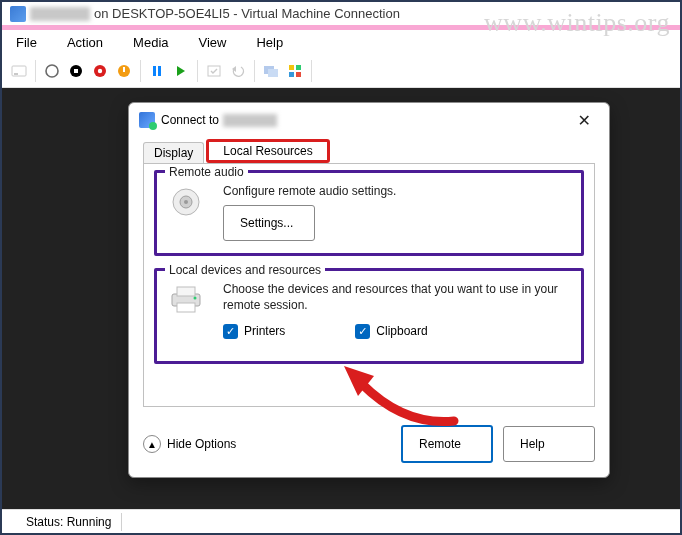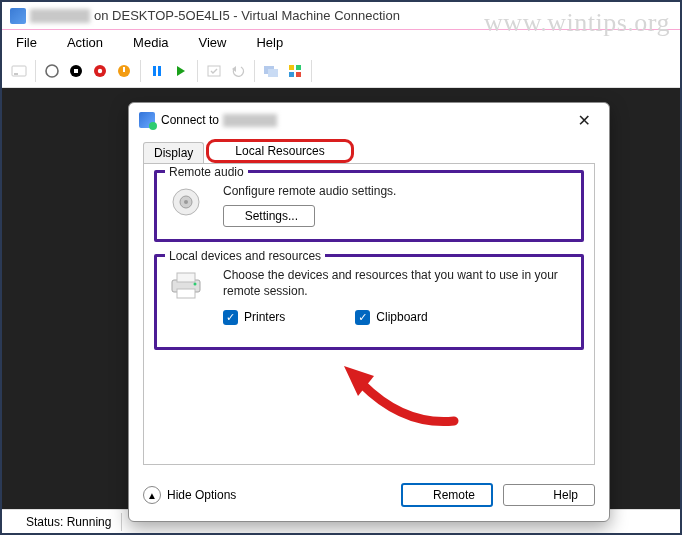--- a/index.html
+++ b/index.html
@@ -1,44 +1,44 @@
 <!DOCTYPE html>
 <html><head>
 <meta charset="utf-8">
 <style>
 *{margin:0;padding:0;box-sizing:border-box;font-family:'Segoe UI',Tahoma,sans-serif;font-size:12px;color:#000}
 body{width:682px;height:535px;border:2px solid #2b3a56;background:#fff;position:relative;overflow:hidden}
-.titlebar{height:28px;background:#fff;display:flex;align-items:center;padding:0 8px;border-bottom:1px solid #f9a8d4}
+.titlebar{height:28px;background:#fff;display:flex;align-items:center;padding:0 8px;border-bottom:5px solid #f9a8d4}
 .titlebar .icon-sm{width:16px;height:16px;margin-right:4px;background:linear-gradient(135deg,#3a7bd5,#5c9ded);border-radius:2px;filter:blur(.3px)}
 .titlebar .title-obsc{width:60px;height:14px;background:#c8c8c8;filter:blur(2px);margin-right:4px}
 .titlebar .title-text{color:#3a3a3a;font-size:13px}
 .menubar{height:24px;display:flex;align-items:center;padding:0 6px;gap:14px}
 .menubar span{padding:3px 8px;font-size:13px;color:#000;cursor:default}
 .toolbar{height:34px;border-bottom:1px solid #e0e0e0;display:flex;align-items:center;padding:0 6px;gap:2px}
 .tb-sep{width:1px;height:22px;background:#ddd;margin:0 3px}
 .tb-btn{width:22px;height:22px;display:flex;align-items:center;justify-content:center;border-radius:2px}
 .tb-btn.disabled{opacity:.45}
 .client{height:calc(100% - 110px);background:#222;position:relative}
-.dialog{position:absolute;left:126px;top:14px;width:482px;height:420px;background:#fff;border:1px solid #8c8c8c;border-radius:6px;box-shadow:0 6px 18px rgba(0,0,0,.35);display:flex;flex-direction:column}
+.dialog{position:absolute;left:126px;top:14px;width:482px;height:376px;background:#fff;border:1px solid #8c8c8c;border-radius:6px;box-shadow:0 6px 18px rgba(0,0,0,.35);display:flex;flex-direction:column}
 .dlg-title{height:34px;display:flex;align-items:center;padding:0 10px}
 .dlg-title .mini-icon{width:16px;height:16px;margin-right:6px;background:linear-gradient(135deg,#3274d9,#6aa8ff);border-radius:2px;position:relative}
 .dlg-title .mini-icon::after{content:"";position:absolute;right:-2px;bottom:-2px;width:8px;height:8px;border-radius:50%;background:#2ecc71}
 .dlg-title .conn-obsc{width:54px;height:13px;background:#c8c8c8;filter:blur(2px);margin-left:4px}
 .dlg-title .close{margin-left:auto;font-size:16px;color:#222;cursor:default;padding:4px 8px}
 .tabs{display:flex;align-items:flex-end;padding:0 14px;height:26px;position:relative}
 .tab{border:1px solid #c0c0c0;border-bottom:none;background:#fff;padding:3px 10px;font-size:12px;border-top-left-radius:3px;border-top-right-radius:3px;margin-right:2px;cursor:default}
 .tab.inactive{background:#f2f2f2}
-.tab.active{border:3px solid #d91e1e;border-radius:9px;padding:2px 26px}
+.tab.active{border:3px solid #d91e1e;border-radius:3px;padding:2px 14px}
 .tab-panel{flex:1;border:1px solid #c0c0c0;margin:0 14px 10px;padding:6px 10px}
 .group{border:3px solid #4c1d95;border-radius:2px;padding:10px 10px 12px;margin-bottom:12px;position:relative}
 .group-title{position:absolute;top:-8px;left:8px;background:#fff;padding:0 4px;font-size:12px;color:#222}
 .row{display:flex;align-items:flex-start;gap:18px}
 .dlg-icon{width:38px;height:38px;flex-shrink:0;display:flex;align-items:center;justify-content:center}
 .desc{font-size:12px;color:#222;line-height:1.35;margin-bottom:6px}
-.btn{border:1px solid #888;background:#fff;padding:3px 16px;font-size:12px;border-radius:3px;cursor:default;min-width:92px;text-align:right}
+.btn{border:1px solid #888;background:#fff;padding:10px 16px;font-size:12px;border-radius:3px;cursor:default;min-width:92px;text-align:left}
 .btn.primary{border:2px solid #0067c0}
 .checks{display:flex;gap:70px;margin:10px 0 10px 0}
 .chk{display:flex;align-items:center;gap:6px}
 .chk .box{width:15px;height:15px;border-radius:3px;background:#0067c0;display:flex;align-items:center;justify-content:center;color:#fff;font-size:11px;line-height:1}
 .dlg-footer{display:flex;align-items:center;gap:10px;padding:8px 14px 14px}
 .hide-opt{display:flex;align-items:center;gap:6px;cursor:default}
 .circle{width:18px;height:18px;border:1px solid #888;border-radius:50%;display:flex;align-items:center;justify-content:center;font-size:10px}
 .spacer{flex:1}
 .statusbar{height:22px;border-top:1px solid #e0e0e0;display:flex;align-items:flex-end;padding:0 22px}
 .status-cell{border-right:1px solid #d0d0d0;padding:2px 10px 2px 2px;font-size:12px}

